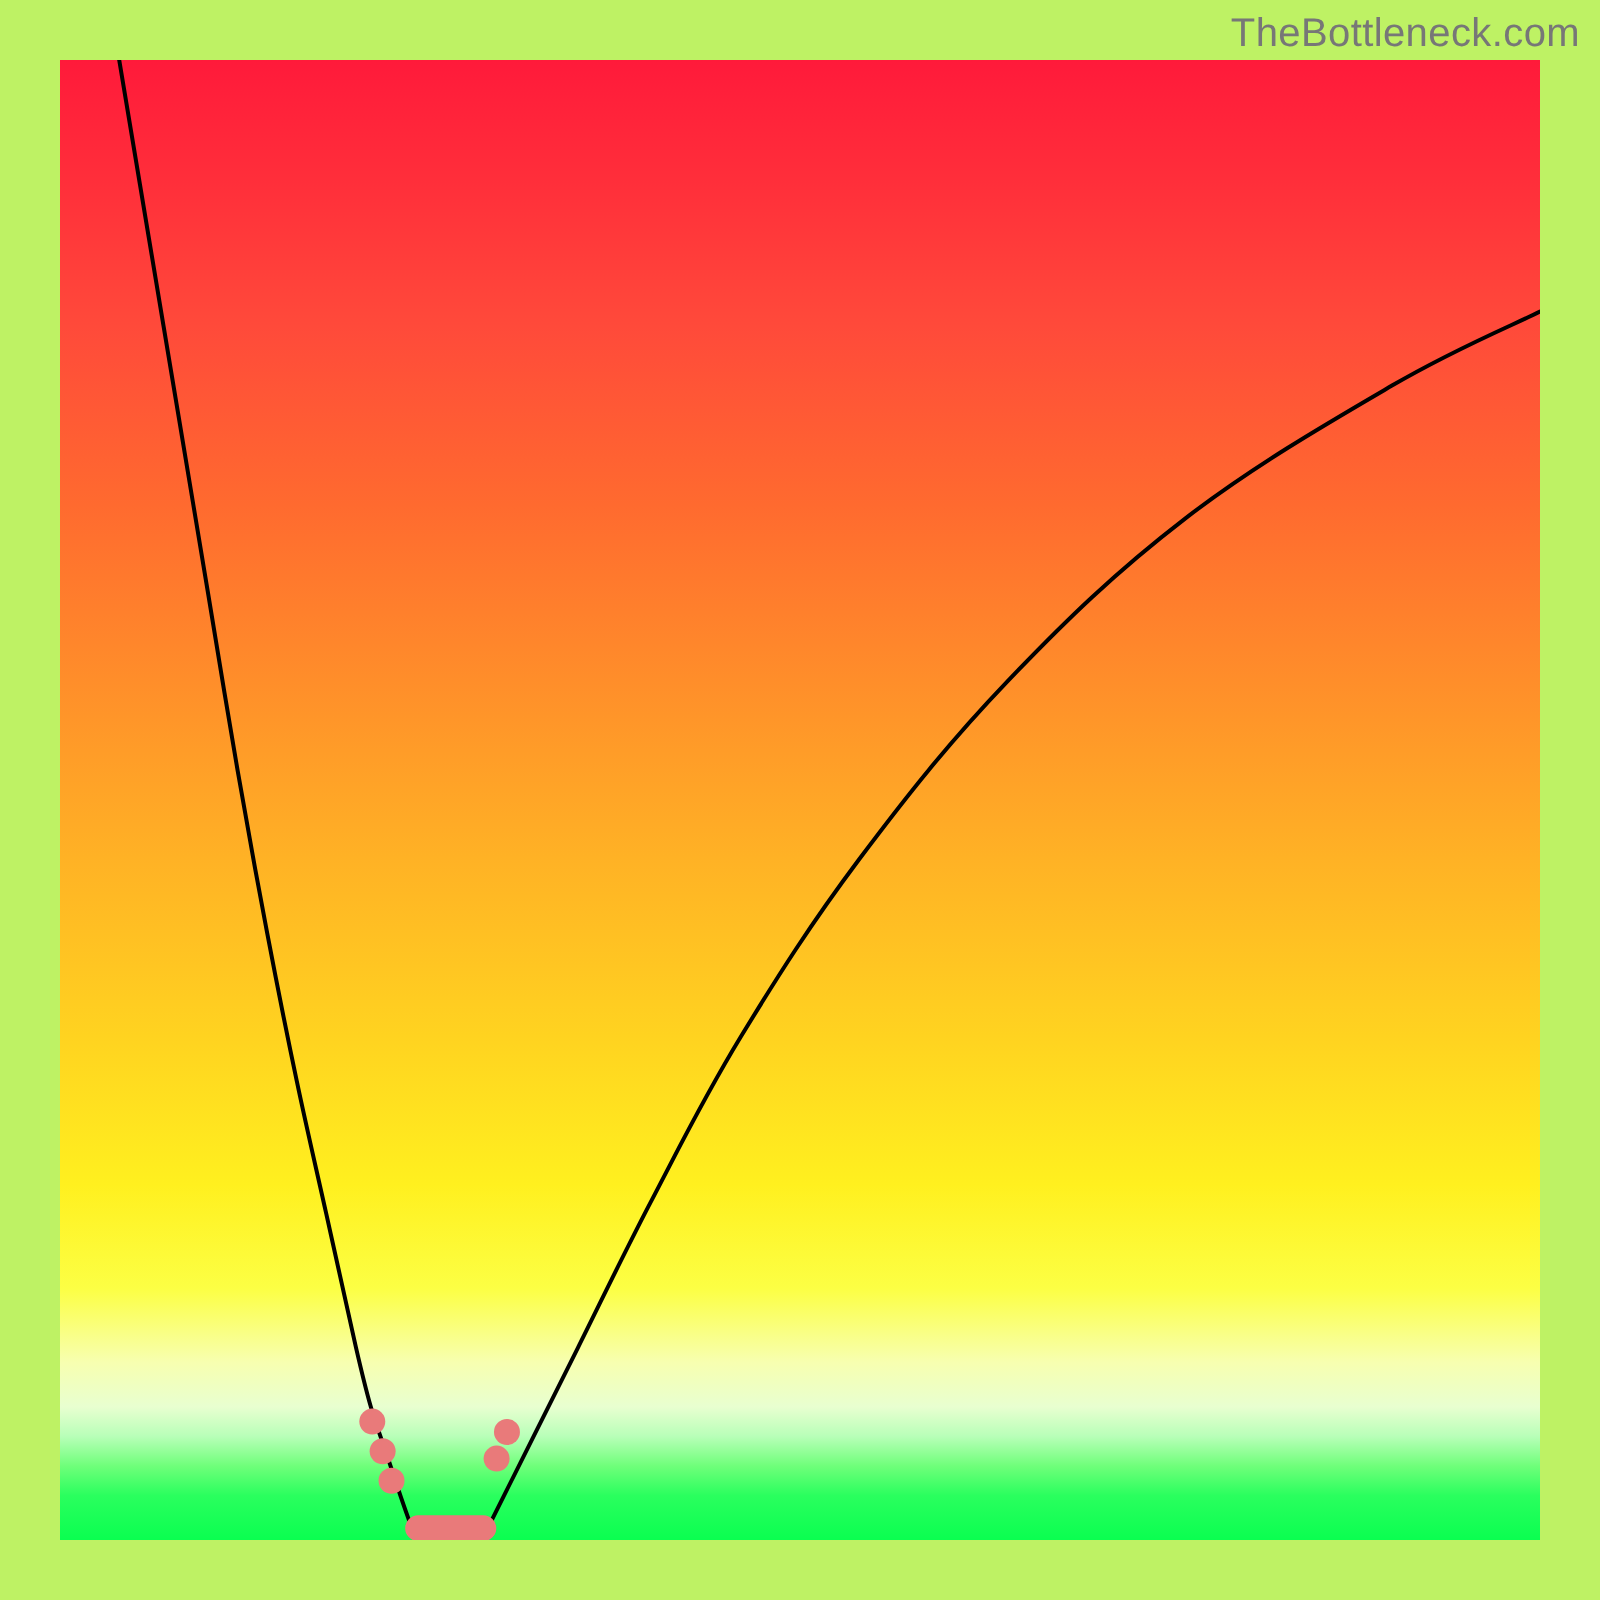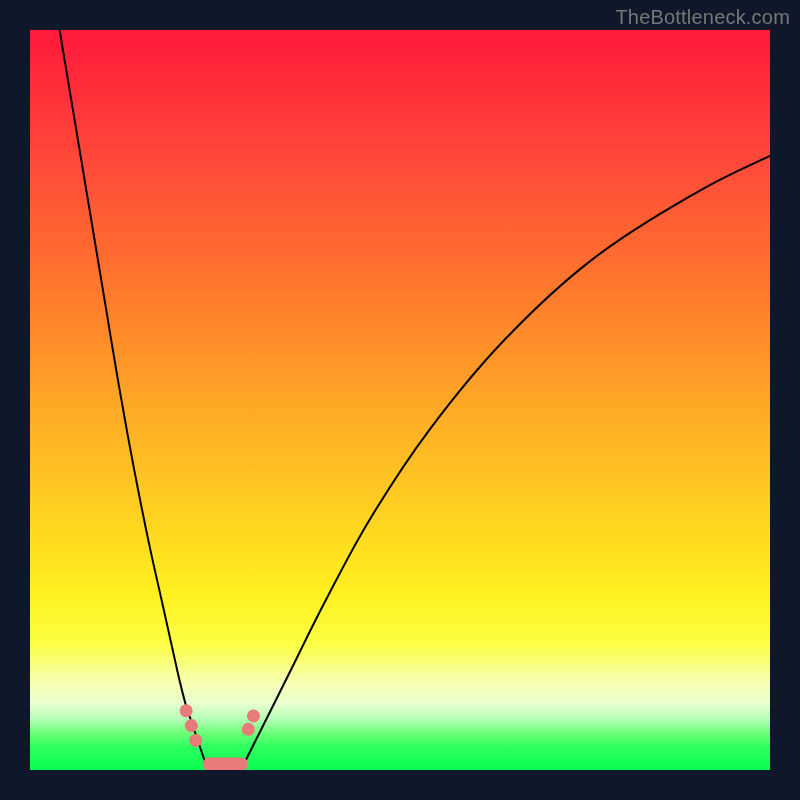--- a/index.html
+++ b/index.html
@@ -7,21 +7,21 @@
     padding: 0;
     width: 800px;
     height: 800px;
     background: #000;
     overflow: hidden;
     font-family: Arial, Helvetica, sans-serif;
   }
   .frame {
     position: absolute;
     inset: 0;
-    background: #0f172a;
+    background: #bef264;
   }
   .plot-area {
     position: absolute;
     left: 30px;
     top: 30px;
     width: 740px;
     height: 740px;
     overflow: hidden;
   }
   .gradient-bg {

